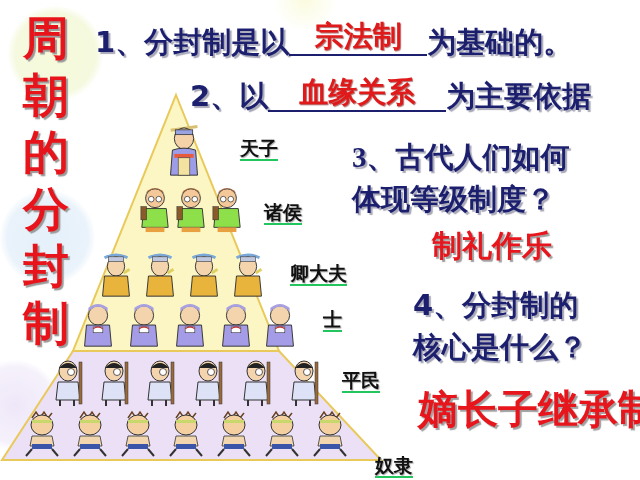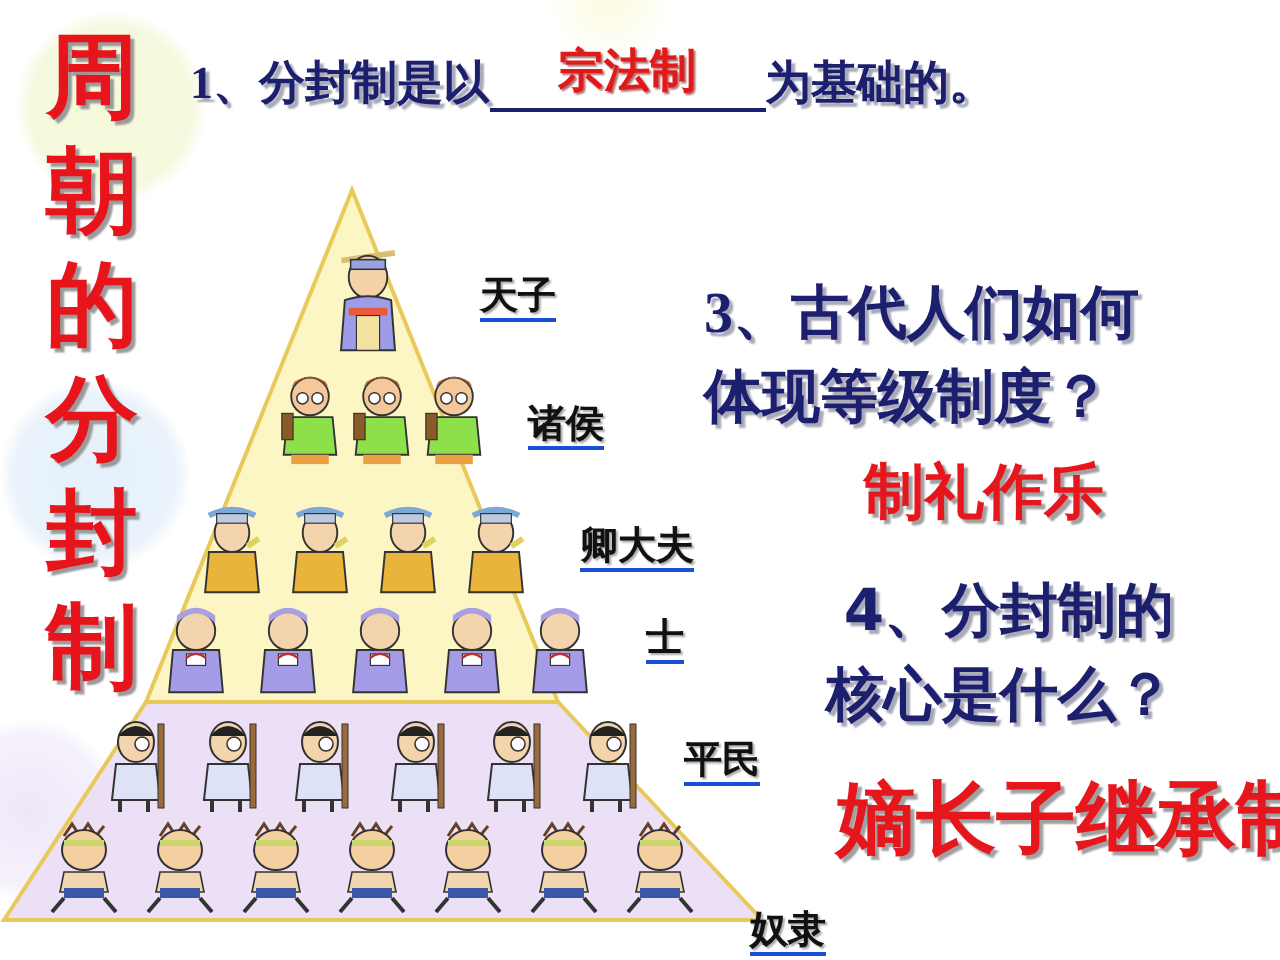--- a/index.html
+++ b/index.html
@@ -17,36 +17,36 @@
 
     
     .vtitle { position: absolute; left: 18px; top: 10px; width: 56px; display: flex; flex-direction: column; align-items: center; }
     .vtitle span { display: block; font-family: "DejaVu Sans", sans-serif; font-weight: bold; font-size: 46px; line-height: 57px; color: #e8141b; text-shadow: 2px 2px 1px #9a9a9a; }
 
     
     .pyramid { position: absolute; left: 0; top: 0; }
 
     
     .q { position: absolute; font-weight: bold; color: #1b1f6e; text-shadow: 2px 2px 1px #a8a8b8; white-space: nowrap; }
-    .q1 { left: 95px; top: 24px; font-size: 23px; line-height: 36px; font-family: Liberation Serif, serif; }
+    .q1 { left: 95px; top: 24px; font-size: 29px; line-height: 36px; }
     .q2 { left: 190px; top: 78px; font-size: 29px; line-height: 36px; }
     .blank { display: inline-block; position: relative; text-align: center; border-bottom: 2px solid #1b1f6e; color: #e01a1a; text-shadow: 1px 1px 1px #b07070; }
     .q1 .blank { width: 138px; top: -6px; }
     .q2 .blank { width: 178px; top: -4px; }
     .blank span { position: relative; top: 0px; }
 
     .q3 { left: 352px; top: 136px; font-size: 29px; line-height: 42px; font-family: Liberation Serif, serif; }
-    .q4 { left: 413px; top: 284px; font-size: 29px; line-height: 42px; text-align: right; }
+    .q4 { left: 413px; top: 284px; font-size: 29px; line-height: 42px; }
 
     .ans { position: absolute; font-weight: bold; color: #e6161c; text-shadow: 2px 2px 1px #a0a0a0; white-space: nowrap; text-align: right; }
     .a3 { left: 432px; top: 226px; font-size: 30px; }
     .a4 { left: 418px; top: 382px; font-size: 40px; }
 
     
-    .rank { position: absolute; font-weight: bold; font-size: 19px; color: #111111; border-bottom: 2px solid #1d4ed8; line-height: 22px; text-shadow: 1px 1px 1px #aaaaaa; white-space: nowrap; }
+    .rank { position: absolute; font-weight: bold; font-size: 19px; color: #111111; border-bottom: 2px solid #22c55e; line-height: 22px; text-shadow: 1px 1px 1px #aaaaaa; white-space: nowrap; }
     .r1 { left: 240px; top: 137px; }
     .r2 { left: 264px; top: 201px; }
     .r3 { left: 290px; top: 262px; }
     .r4 { left: 323px; top: 308px; }
     .r5 { left: 342px; top: 369px; }
     .r6 { left: 375px; top: 427px; margin-top: 27px; }
   </style>
 </head>
 <body>
 
@@ -151,20 +151,23 @@
     <span>的</span>
     <span>分</span>
     <span>封</span>
     <span>制</span>
   </div>
 
   <div class="q q1">
     <span>1、</span><span>分封制是以</span><span class="blank"><span>宗法制</span></span><span>为基础的。</span>
   </div>
 
+  <div class="q q2">
+    <span>2、</span><span>以</span><span class="blank"><span>血缘关系</span></span><span>为主要依据</span>
+  </div>
 
   <div class="q q3">
     <div>3、古代人们如何</div>
     <div>体现等级制度？</div>
   </div>
   <div class="ans a3">制礼作乐</div>
 
   <div class="q q4">
     <div>4、分封制的</div>
     <div>核心是什么？</div>

